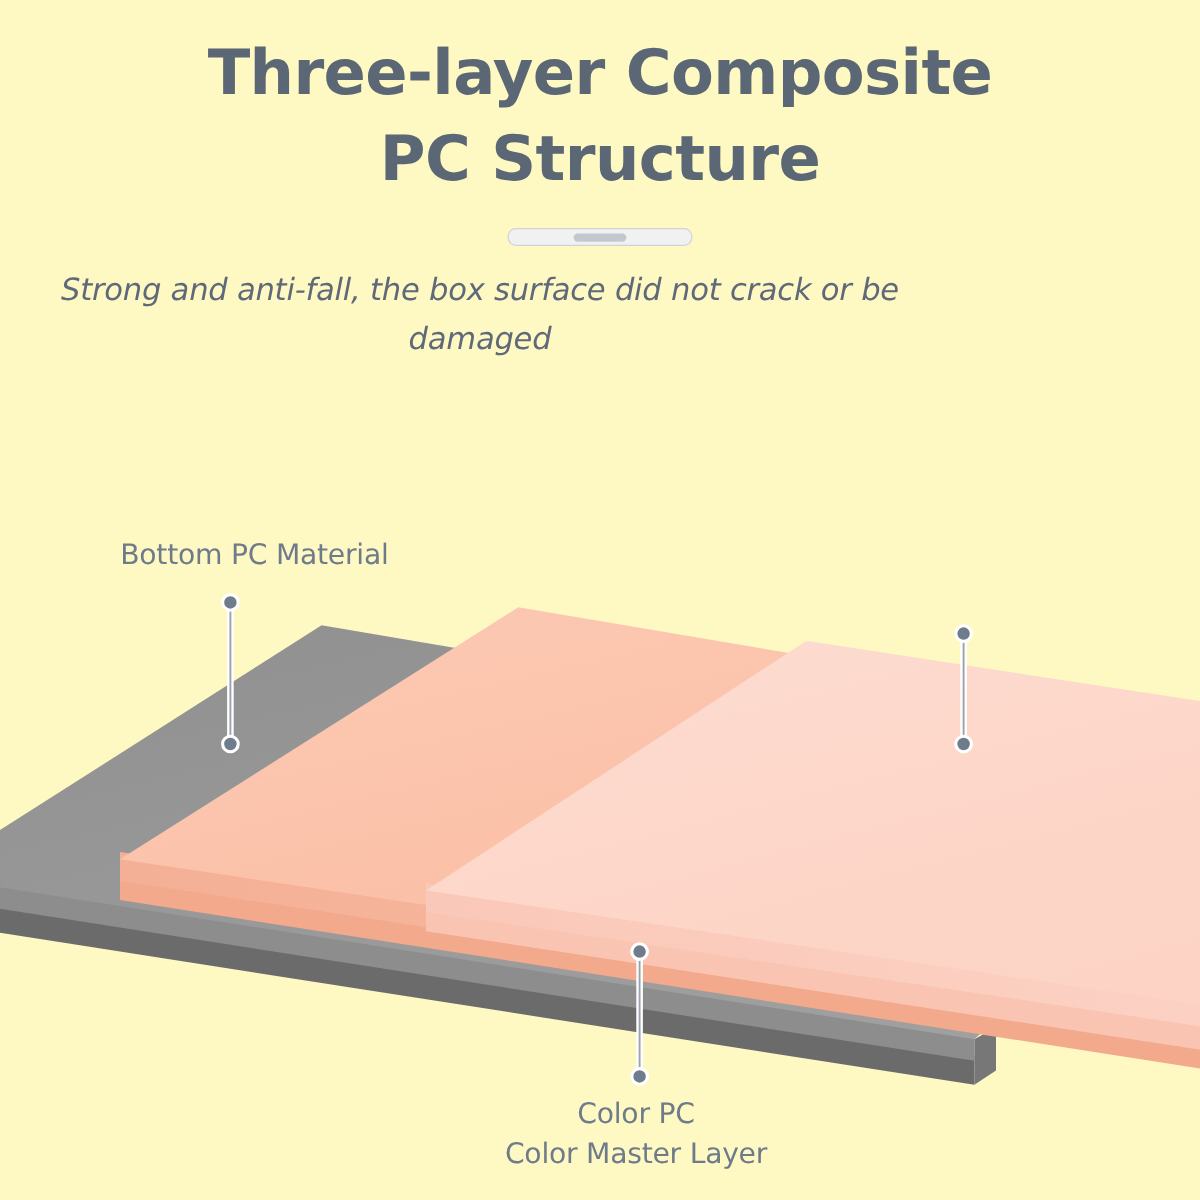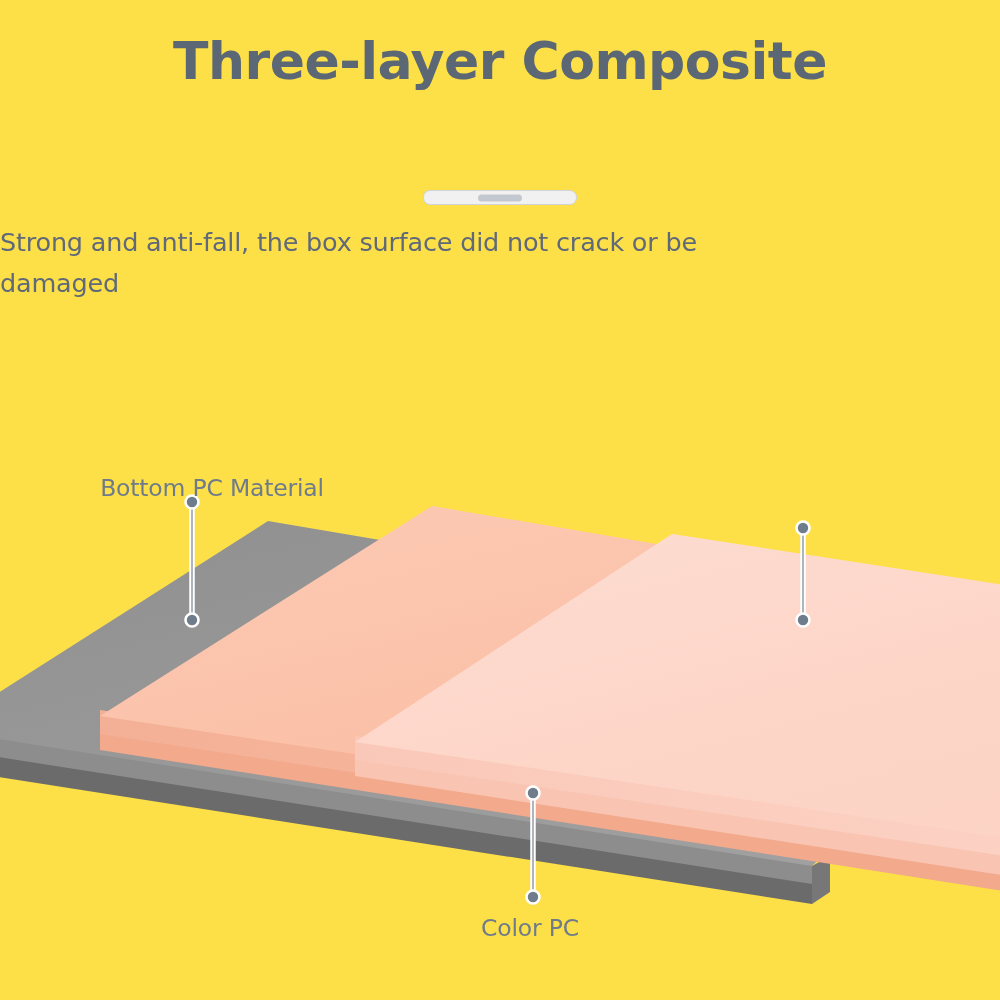--- a/index.html
+++ b/index.html
@@ -13,21 +13,21 @@
     font-family: "DejaVu Sans", sans-serif;
     overflow: hidden;
     position: relative;
   }
 
   #poster {
     position: absolute;
     left: 0; top: 0;
     width: 1000px;
     height: 1000px;
-    background: #fde047;
+    background: #fef9c3;
   }
 
   
   .header {
     position: absolute;
     left: 0;
     top: 0;
     width: 1000px;
     text-align: center;
   }
@@ -64,24 +64,26 @@
     height: 7px;
     border-radius: 4px;
     background: #c3c8d0;
   }
 
   .subtitle {
     position: absolute;
     left: 0;
     top: 222px;
     width: 800px;
+    text-align: center;
     font-size: 25.5px;
     line-height: 41px;
     color: #60697a;
     letter-spacing: -0.2px;
+    font-style: italic;
   }
   .subtitle-line { display: block; }
 
   
   .illustration {
     position: absolute;
     left: 0;
     top: 0;
     width: 1000px;
     height: 1000px;
@@ -94,21 +96,21 @@
     line-height: 33px;
     color: #6f7b8a;
     letter-spacing: -0.2px;
     text-align: center;
     white-space: nowrap;
   }
   .callout-label span { display: block; }
 
   .label-bottom-pc {
     left: 52px;
-    top: 472px;
+    top: 446px;
     width: 320px;
   }
   .label-surface {
     left: 640px;
     top: 462px;
     width: 340px;
   }
   .label-middle {
     left: 370px;
     top: 912px;
@@ -116,20 +118,21 @@
   }
 </style>
 </head>
 <body>
 
 <div id="poster">
 
   <div class="header">
     <h1 class="title">
       <span class="title-line">Three-layer Composite</span>
+      <span class="title-line">PC Structure</span>
     </h1>
   </div>
 
   <div class="divider">
     <div class="divider-knob"></div>
   </div>
 
   <div class="subtitle">
     <span class="subtitle-line">Strong and anti-fall, the box surface did not crack or be damaged</span>
   </div>
@@ -212,15 +215,16 @@
     </g>
   </svg>
 
   <div class="callout-label label-bottom-pc">
     <span>Bottom PC Material</span>
   </div>
 
 
   <div class="callout-label label-middle">
     <span>Color PC</span>
+    <span>Color Master Layer</span>
   </div>
 
 </div>
 
 </body></html>

